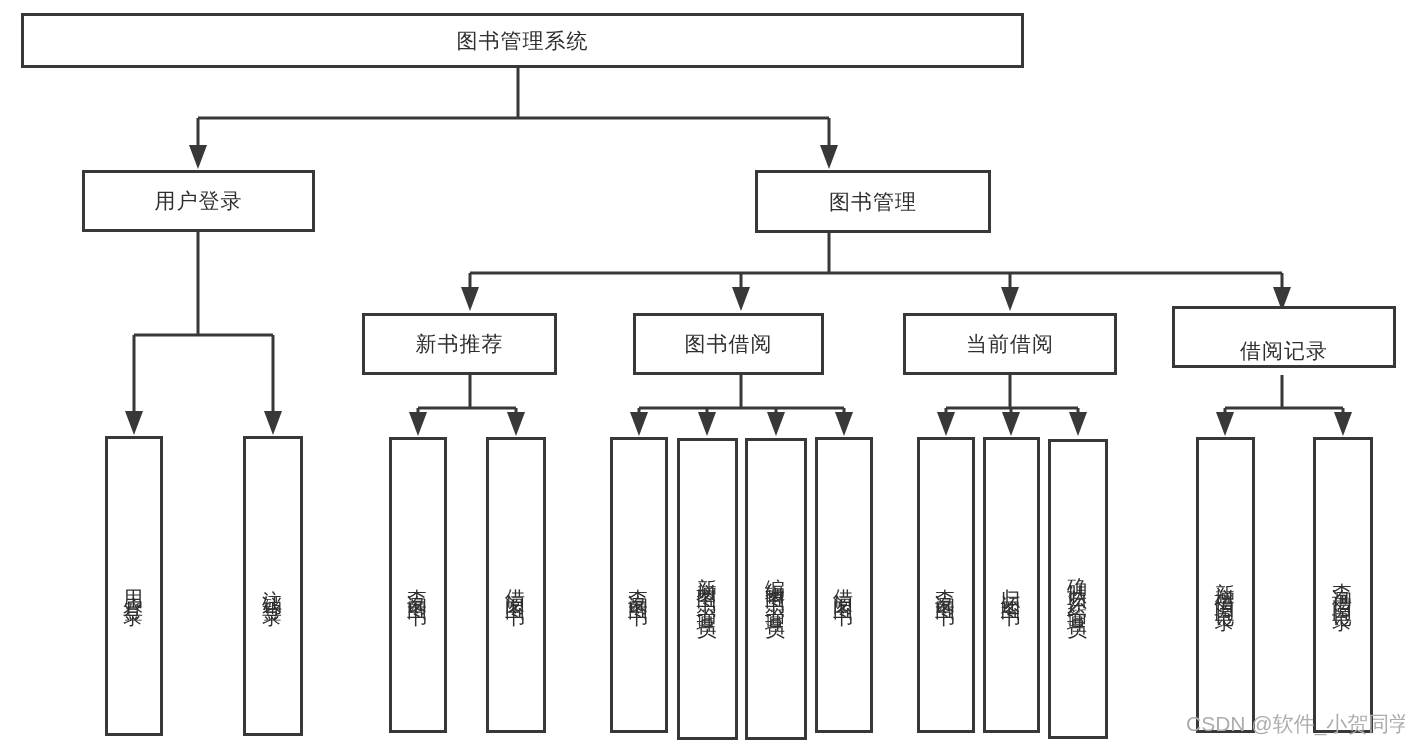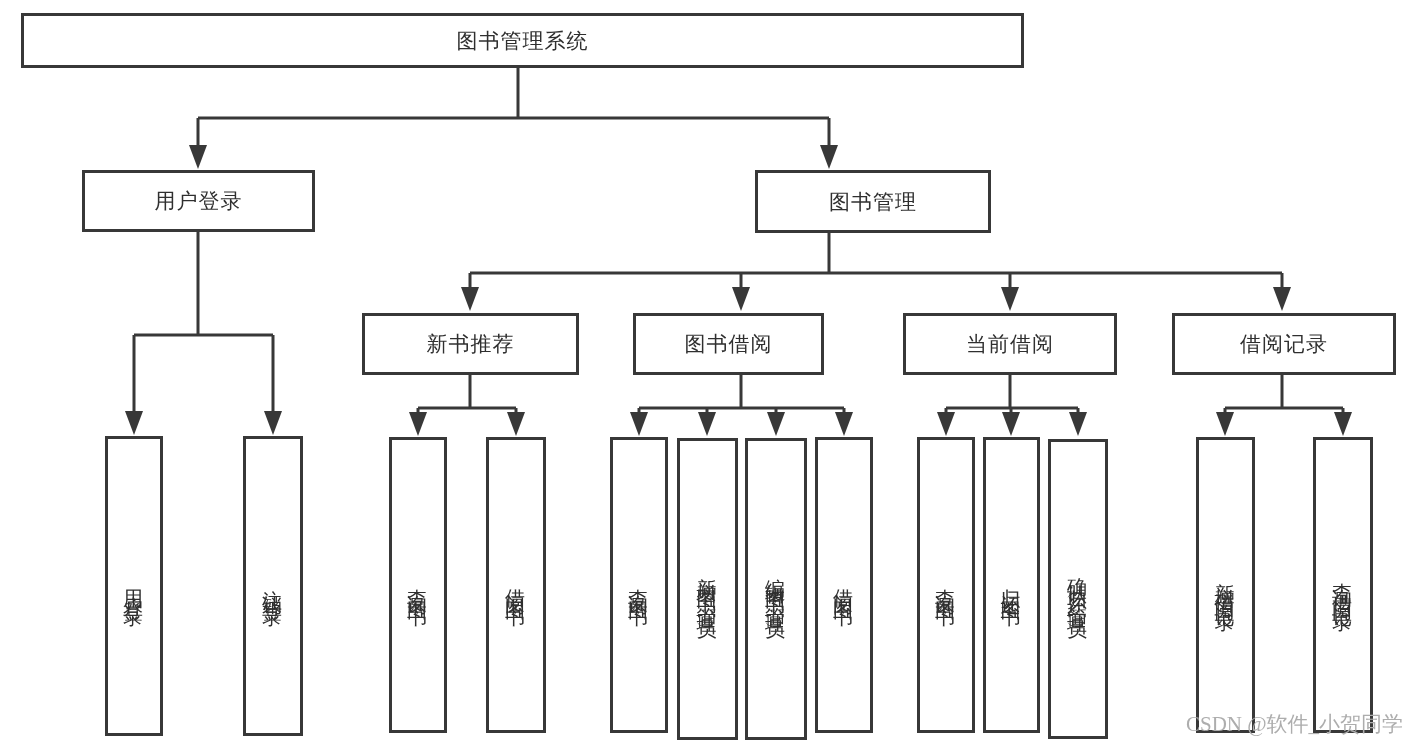--- a/index.html
+++ b/index.html
@@ -7,21 +7,21 @@
     --text:#2f2f2f;
     --box-fill:#ffffff;
     --watermark:#adadad;
     --bg:#ffffff;
   }
   html,body{margin:0;padding:0;background:var(--bg);}
   .stage{
     position:relative;
     width:1405px;height:747px;
     background:var(--bg);
-    font-family:Liberation Serif, serif;
+    font-family:Liberation Sans, sans-serif;
     overflow:hidden;
   }
   .connectors{
     position:absolute;left:0;top:0;
   }
   .connectors path{
     fill:none;stroke:var(--line);stroke-width:3;
   }
   .connectors polygon{
     fill:var(--line);stroke:none;
@@ -96,30 +96,30 @@
   <div id="nodes">
       <div class="node" style="left: 21px; top: 13px; width: 1003px; height: 55px;">
         <span class="lbl">图书管理系统</span>
       </div>
       <div class="node" style="left: 82px; top: 170px; width: 233px; height: 62px;">
         <span class="lbl">用户登录</span>
       </div>
       <div class="node" style="left: 711px; top: 170px; width: 236px; height: 63px; margin-left: 44px;">
         <span class="lbl">图书管理</span>
       </div>
-      <div class="node" style="left: 362px; top: 313px; width: 217px; height: 62px;">
+      <div class="node" style="left: 362px; top: 313px; width: 195px; height: 62px;">
         <span class="lbl">新书推荐</span>
       </div>
       <div class="node" style="left: 633px; top: 313px; width: 191px; height: 62px;">
         <span class="lbl">图书借阅</span>
       </div>
       <div class="node" style="left: 903px; top: 313px; width: 214px; height: 62px;">
         <span class="lbl">当前借阅</span>
       </div>
-      <div class="node" style="left: 1172px; top: 313px; width: 224px; height: 62px;">
+      <div class="node" style="left: 1172px; top: 306px; width: 224px; height: 62px; align-items: flex-end;">
         <span class="lbl">借阅记录</span>
       </div>
       <div class="node vertical" style="left: 105px; top: 436px; width: 58px; height: 300px;">
         <span class="lbl">用户登录</span>
       </div>
       <div class="node vertical" style="left: 243px; top: 436px; width: 60px; height: 300px;">
         <span class="lbl">注销登录</span>
       </div>
       <div class="node vertical" style="left: 389px; top: 437px; width: 58px; height: 296px;">
         <span class="lbl">查询图书</span>

